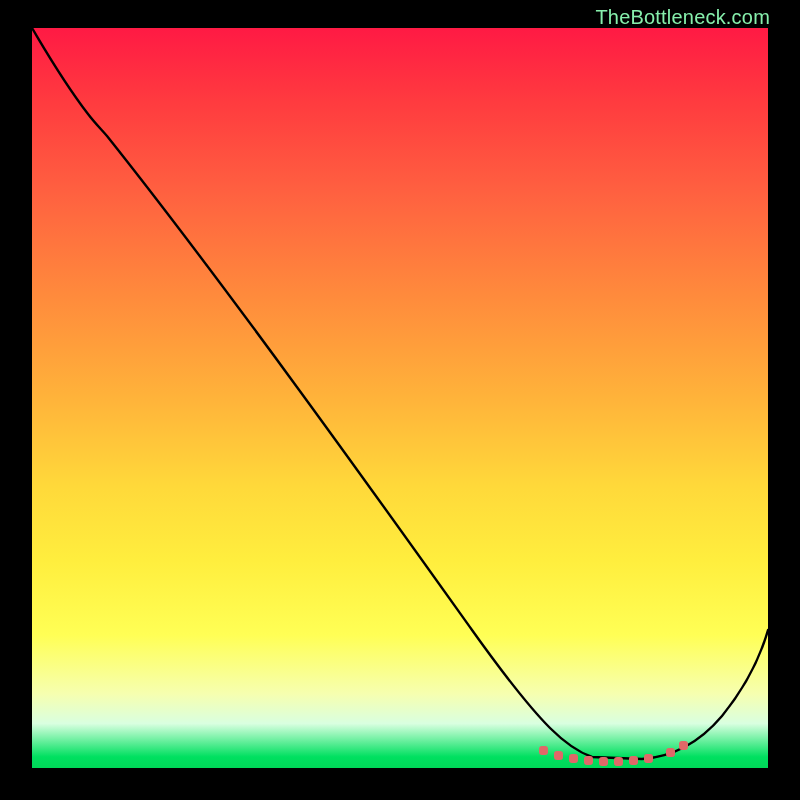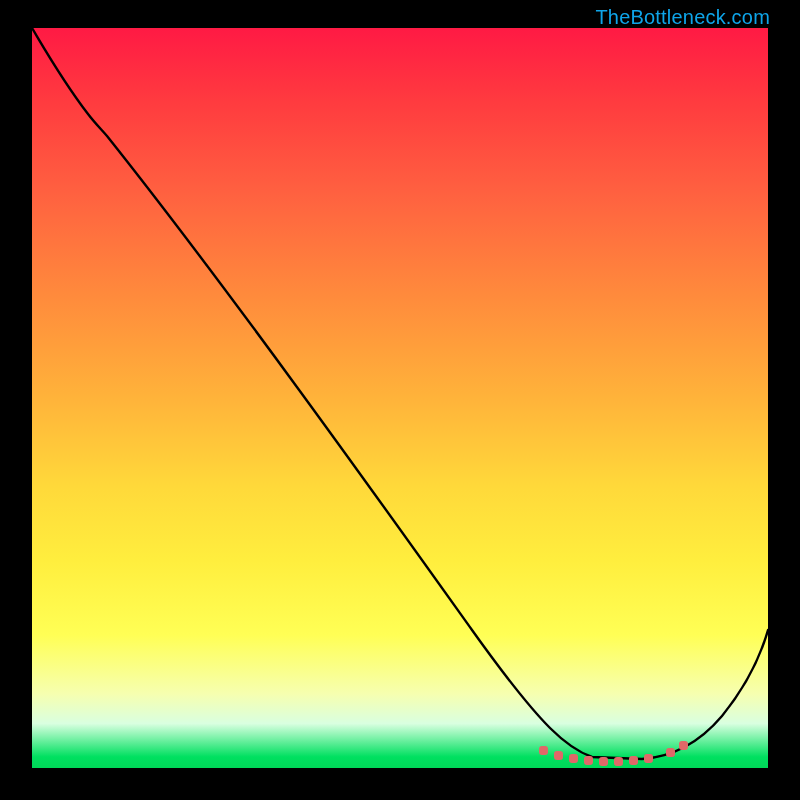--- a/index.html
+++ b/index.html
@@ -37,21 +37,21 @@
       #f6ffb0 90%,
       #d9ffe0 94%,
       #00e060 98.5%,
       #00d858 100%
     );
   }
   .watermark {
     position: absolute;
     top: 6px;
     right: 30px;
-    color: #0ea5e9;
+    color: #86efac;
     font-size: 20px;
     font-weight: 500;
     letter-spacing: 0.2px;
   }
   svg.curve {
     position: absolute;
     left: 0;
     top: 0;
     width: 736px;
     height: 740px;

